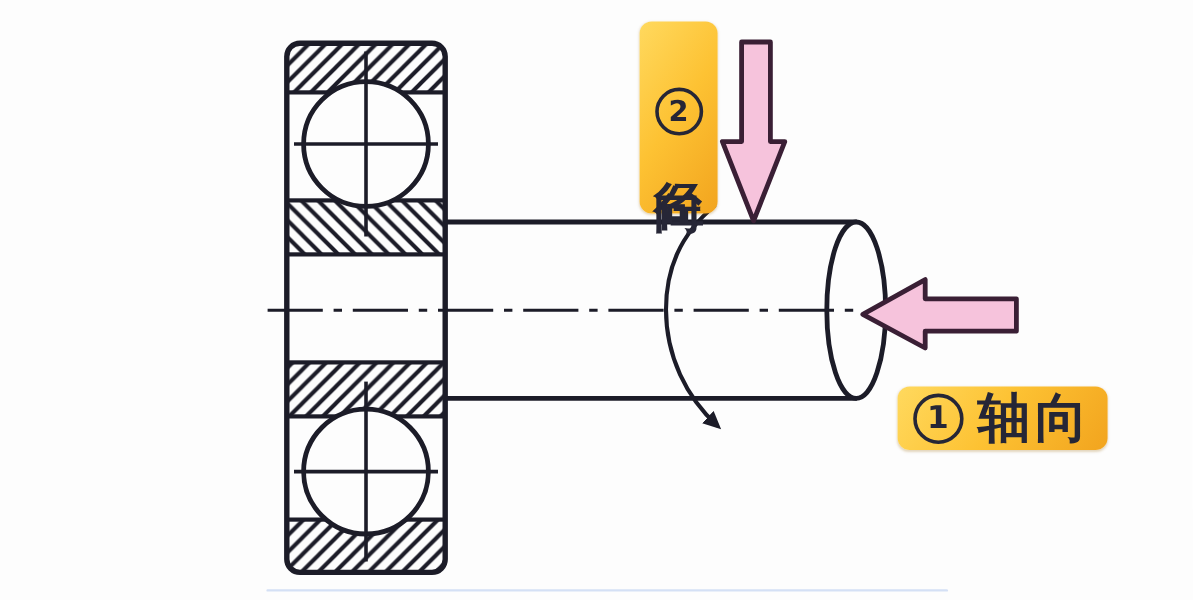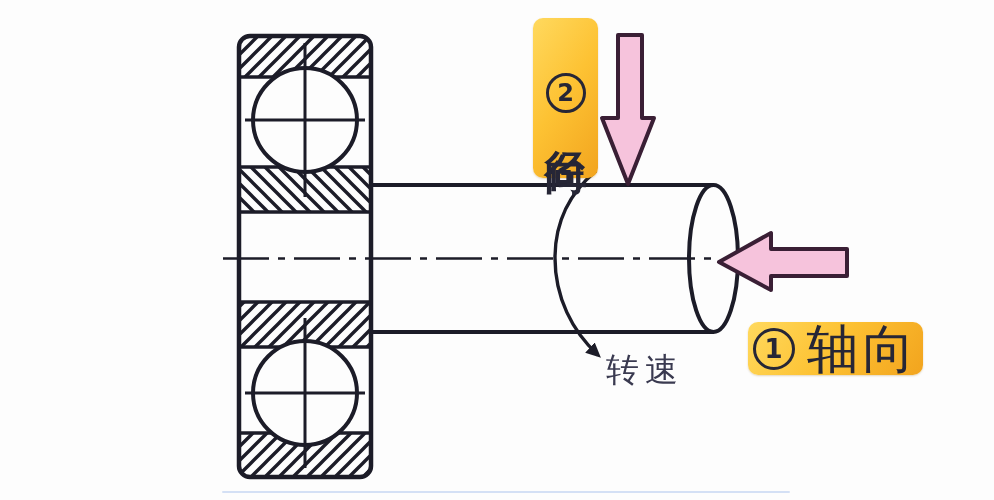--- a/index.html
+++ b/index.html
@@ -34,21 +34,21 @@
   }
   .tag-radial .circled-num{width:34px;height:34px;font-size:24px;}
   .tag-axial .circled-num{width:36px;height:36px;font-size:26px;}
   .vert-text{
     writing-mode:vertical-rl;
     text-orientation:upright;
     font-size:42px;font-weight:bold;line-height:1;
     letter-spacing:3px;
   }
   .horiz-text{
-    font-size:52px;font-weight:normal;line-height:1;
+    font-size:44px;font-weight:bold;line-height:1;
     letter-spacing:4px;
   }
   .rotation-label{
     position:absolute;left:606px;top:348px;
     font-size:33px;color:#3a3a50;letter-spacing:6px;
   }
   .bottom-line{
     position:absolute;left:222px;top:491px;width:568px;height:2px;
     background:rgba(120,160,230,0.30);border-radius:1px;
   }
@@ -112,17 +112,16 @@
   <div class="tag tag-radial">
     <span class="circled-num">2</span>
     <span class="vert-text">径向</span>
   </div>
 
   <div class="tag tag-axial">
     <span class="circled-num">1</span>
     <span class="horiz-text">轴向</span>
   </div>
 
-  <div class="rotation-label">转速</div>
 
   <div class="bottom-line"></div>
 
 </div>
 
 </body></html>

